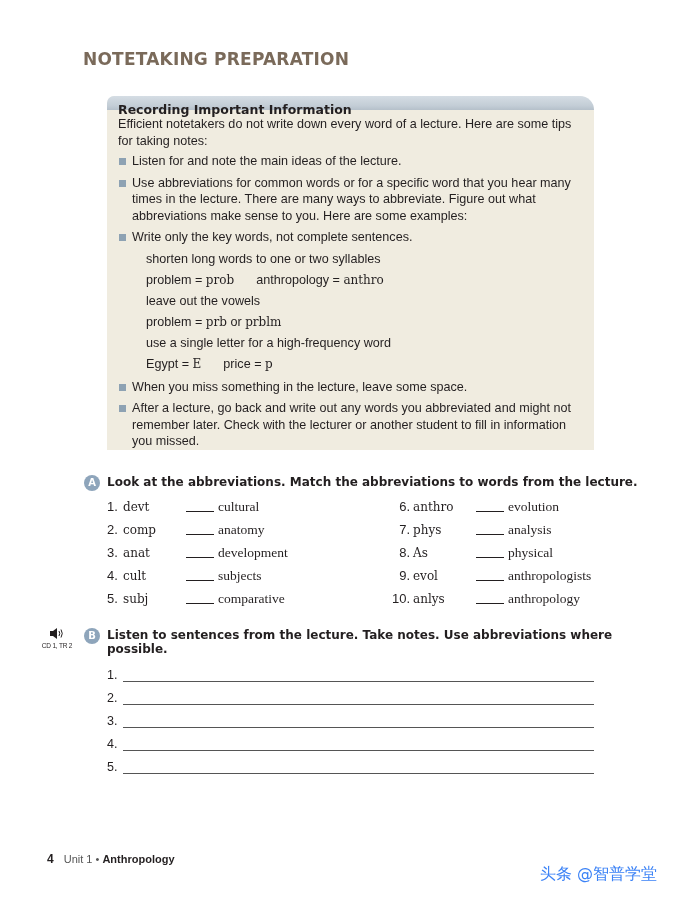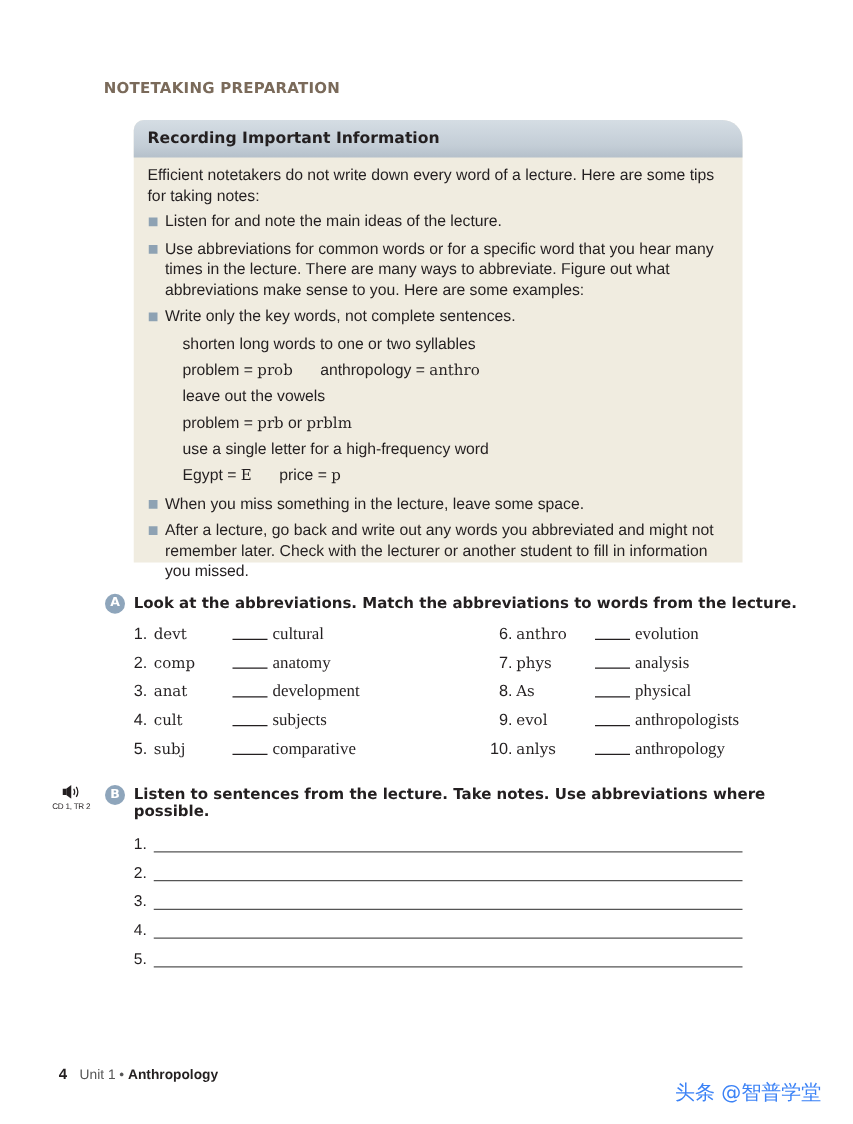--- a/index.html
+++ b/index.html
@@ -1,31 +1,31 @@
 <!DOCTYPE html>
 <html><head>
   <meta charset="utf-8">
   <style>
     html, body { margin: 0; padding: 0; }
     body {
       width: 682px; height: 899px; background: #ffffff; position: relative; overflow: hidden;
       font-family: "Liberation Sans", "DejaVu Sans", sans-serif; color: #231f20;
     }
     .section-title {
-      position: absolute; left: 83px; top: 63px; margin: 0;
-      font-family: "DejaVu Sans", sans-serif; font-weight: bold; font-size: 12px;
+      position: absolute; left: 83px; top: 49px; margin: 0;
+      font-family: "DejaVu Sans", sans-serif; font-weight: bold; font-size: 17px;
       color: #7a6a5a; letter-spacing: 0.2px;
     }
     .tip-box {
       position: absolute; left: 107px; top: 96px; width: 487px; height: 354px;
       background: #f0ece0;
       border-top-left-radius: 8px; border-top-right-radius: 16px;
     }
     .tip-header {
-      height: 30px; border-top-left-radius: 8px; border-top-right-radius: 16px;
+      height: 14px; border-top-left-radius: 8px; border-top-right-radius: 16px;
       background: linear-gradient(to bottom, #d5dde4 0%, #c3cdd6 70%, #b5c0ca 100%);
       padding-left: 11px; box-sizing: border-box;
       font-family: "DejaVu Sans", sans-serif; font-weight: bold; font-size: 12.5px; line-height: 27px; color: #231f20;
     }
     .tip-body { padding: 6px 12px 0 11px; font-size: 12.6px; line-height: 16.5px; color: #231f20; }
     .tip-body p { margin: 0 0 4px 0; }
     .bullet { position: relative; padding-left: 14px; margin: 0 0 5px 0; }
     .bullet .sq {
       position: absolute; left: 1px; top: 5px; width: 7px; height: 7px; background: #8ea2b3;
     }

